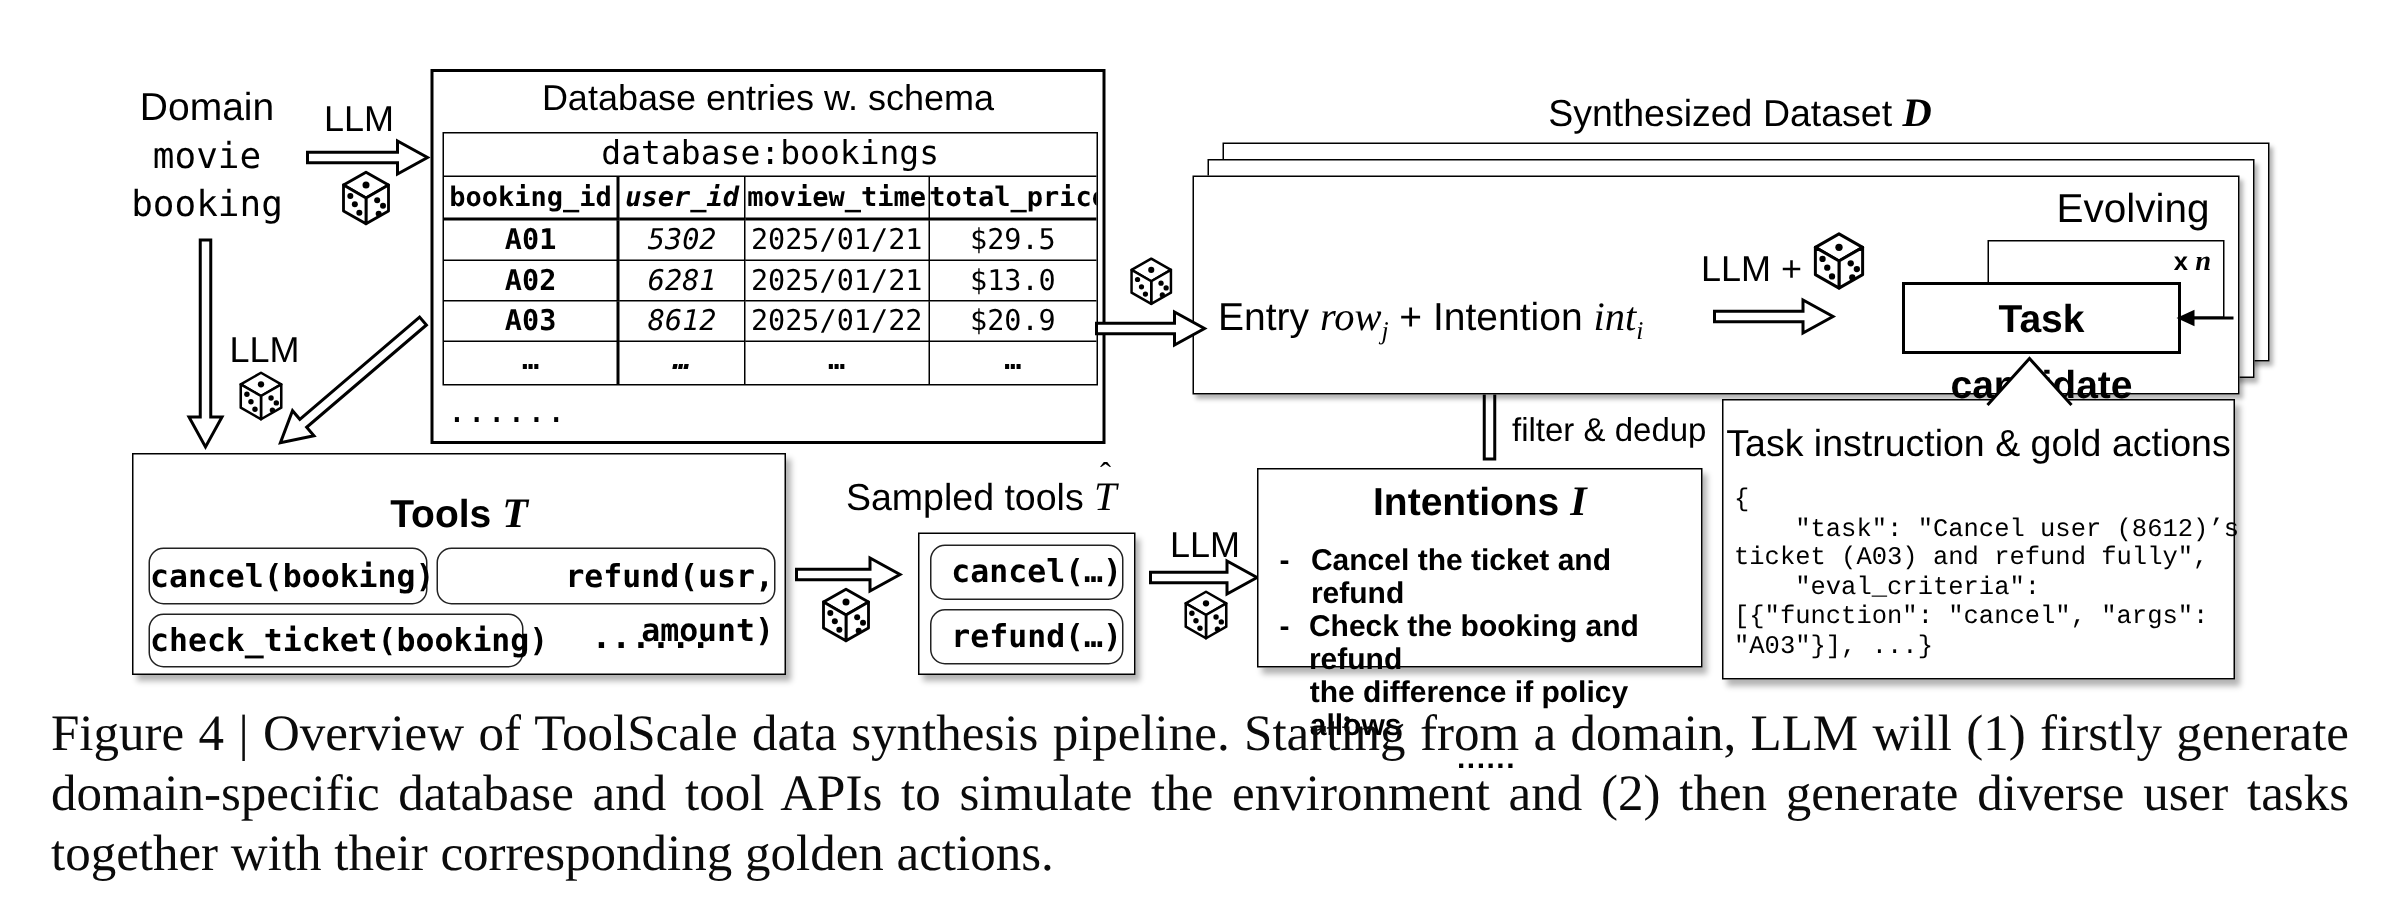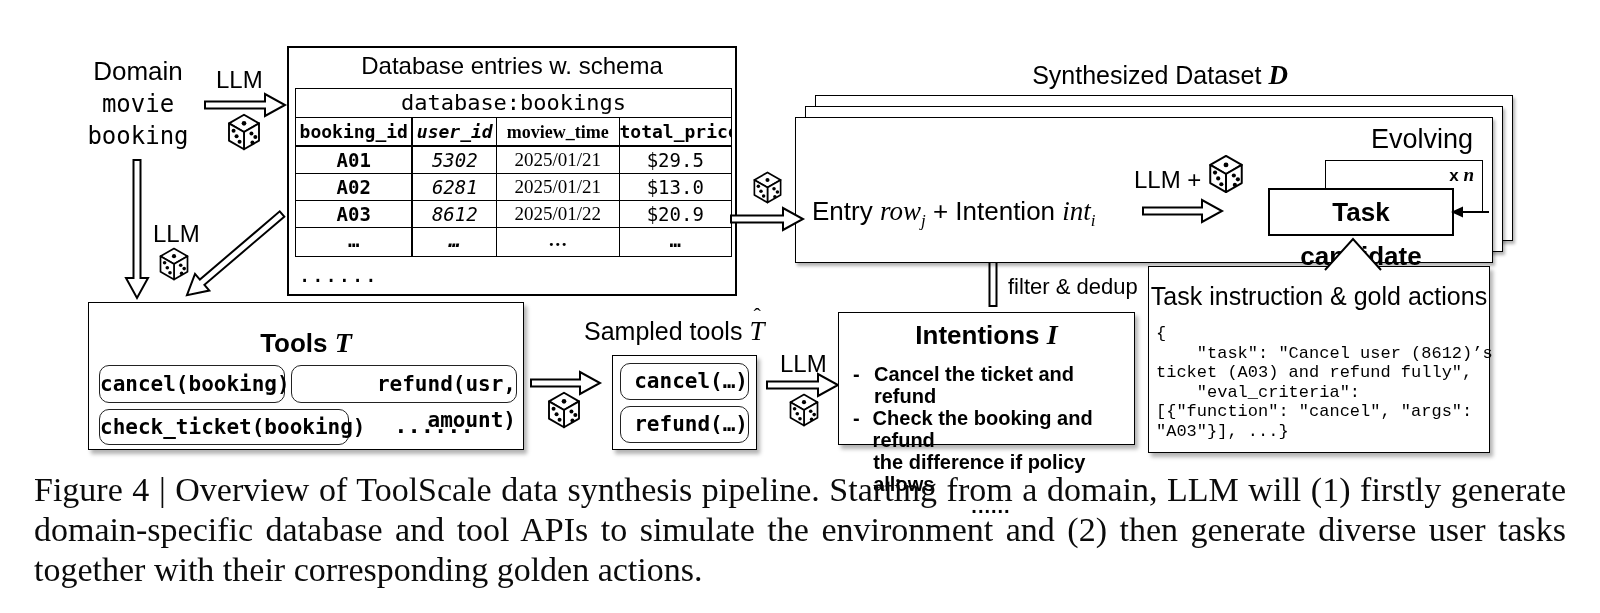--- a/index.html
+++ b/index.html
@@ -20,21 +20,21 @@
   .ap { fill:#fff; stroke:#000; stroke-width:2; }
 
   
   #dbgrid { position:absolute; left:295px; top:88px; width:437px; border:1.5px solid #000;
             background:#fff; box-sizing:border-box; }
   .dbrow { display:flex; }
   .dbc { box-sizing:border-box; border-right:1px solid #000; border-bottom:1px solid #000;
          text-align:center; font-family:"DejaVu Sans Mono", monospace; font-size:19px;
          height:27px; line-height:26px; overflow:hidden; }
   .c0 { width:118px; border-right:2.5px solid #000; }
-  .c1 { width:84px;font-style:italic; } .c2 { width:123px;font-family:Liberation Serif, serif; } .c3 { width:112px; border-right:none; }
+  .c1 { width:84px;font-style:italic; } .c2 { width:123px; } .c3 { width:112px; border-right:none; }
   .hdr .dbc { font-weight:bold; font-size:18px; height:29px; line-height:28px; border-bottom:2.5px solid #000; }
   .schema { height:28px; line-height:27px; font-size:22px; text-align:center; border-bottom:1px solid #000;
             font-family:"DejaVu Sans Mono", monospace; }
   .bold { font-weight:bold; }
   .lastrow .dbc { border-bottom:none; height:28px; line-height:24px; font-weight:bold; }
 
   .pill { position:absolute; border:1.5px solid #222; border-radius:10px; background:#fff;
           font-family:"DejaVu Sans Mono", monospace; font-size:21px; text-align:right;
           box-sizing:border-box; }
 
@@ -174,21 +174,21 @@
         <circle cx="18" cy="10.2" r="2.1"></circle>
         <circle cx="24.7" cy="19.3" r="1.8"></circle>
         <circle cx="28.2" cy="22.6" r="1.8"></circle>
         <circle cx="25.6" cy="27.4" r="1.8"></circle>
         <circle cx="8.6" cy="16.8" r="1.8"></circle>
         <circle cx="11.3" cy="21.8" r="1.8"></circle>
         <circle cx="14" cy="26.8" r="1.8"></circle>
       </g>
   </svg>
 
-  <div class="abs" style="left:584px;top:316px;font-size:25px"><span>Sampled tools </span><span class="serifmath hatwrap" style="font-size:27px"><span class="hat">ˆ</span><span>T</span></span></div>
+  <div class="abs" style="left:564px;top:316px;font-size:25px"><span>Sampled tools </span><span class="serifmath hatwrap" style="font-size:27px"><span class="hat">ˆ</span><span>T</span></span></div>
   <div class="box shadow" style="left:612px;top:355px;width:145px;height:95px">
     <div class="pill" style="left:7px;top:7px;width:129px;height:37px;line-height:35px">cancel(…)</div>
     <div class="pill" style="left:7px;top:50px;width:129px;height:37px;line-height:35px">refund(…)</div>
   </div>
 
   <div class="abs" style="left:780px;top:350px;font-size:24px">LLM</div>
   <svg class="arr" style="left:765px;top:372px" width="76" height="26">
     <g transform="translate(2,13)">
         <polygon class="ap" points="0,-3.5 51,-3.5 51,-11 71,0 51,11 51,3.5 0,3.5"></polygon>
       </g>

